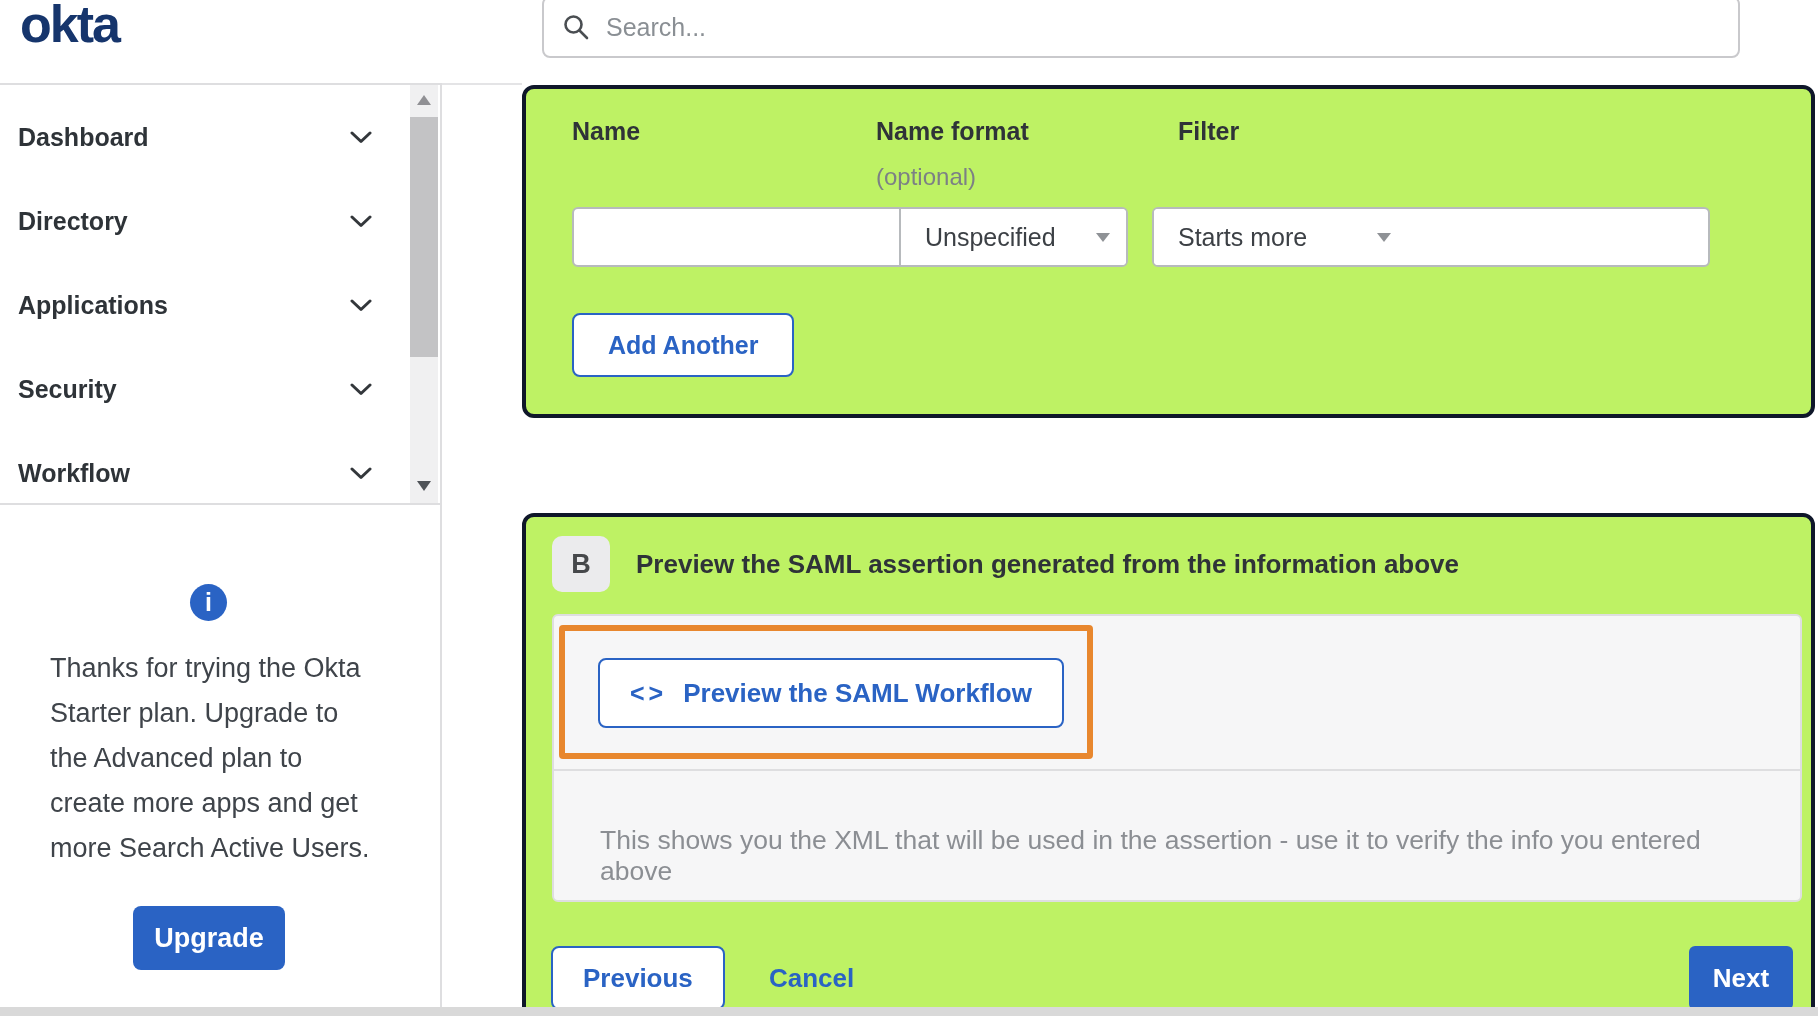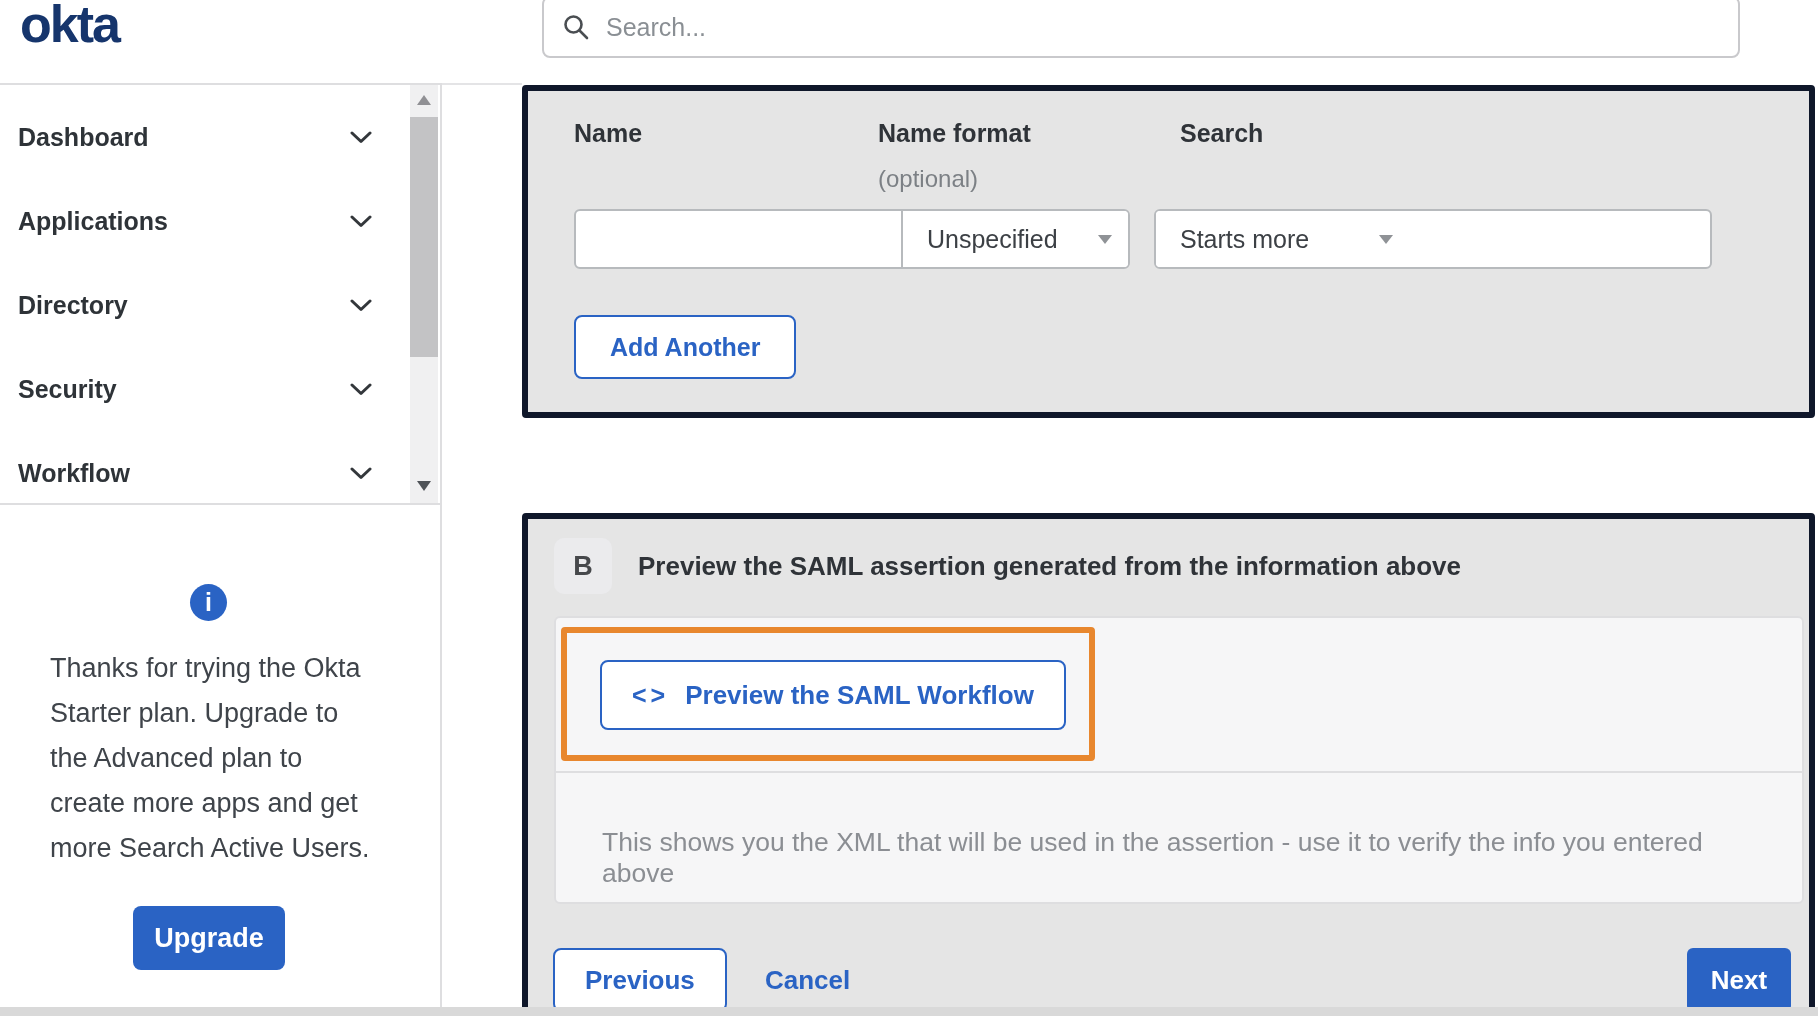--- a/index.html
+++ b/index.html
@@ -60,21 +60,21 @@
     font-size:27px;line-height:45px;color:#3f444a;
   }
   .trial-text span{display:block;}
   .upgrade-btn{
     position:absolute;left:133px;top:401px;width:152px;height:64px;background:#2a63c4;
     border:none;border-radius:8px;color:#fff;font-size:27px;font-weight:700;
     font-family:"Liberation Sans",sans-serif;display:flex;align-items:center;justify-content:center;
     cursor:pointer;
   }
   
-  .card{position:absolute;background:#e5e5e5;border:6px solid #0f172a;border-radius:4px;box-sizing:border-box;}
+  .card{position:absolute;background:#bef264;border:4px solid #0f172a;border-radius:12px;box-sizing:border-box;}
   .card-a{left:522px;top:85px;width:1293px;height:333px;}
   .col-label{position:absolute;top:28px;font-size:25px;font-weight:700;color:#2f3338;}
   .col-hint{position:absolute;left:350px;top:74px;font-size:24px;color:#7c8085;}
   .input-row{position:absolute;top:118px;height:60px;display:flex;}
   .group{
     display:flex;height:60px;border:2px solid #b7babd;border-radius:6px;
     box-sizing:border-box;background:#fff;overflow:hidden;
   }
   .group .txt{
     border:none;outline:none;font-family:"Liberation Sans",sans-serif;font-size:25px;
@@ -122,21 +122,21 @@
   .panel-desc{
     position:absolute;left:46px;right:40px;top:155px;height:169px;
     display:flex;align-items:center;font-size:26.5px;color:#8b8e93;
   }
   .footer-btn{
     position:absolute;top:429px;height:64px;display:flex;align-items:center;justify-content:center;
     font-family:"Liberation Sans",sans-serif;font-size:26px;font-weight:700;cursor:pointer;
     box-sizing:border-box;
   }
   .prev-btn{left:25px;padding:0 30px;background:#fff;border:2px solid #2a63c4;border-radius:8px;color:#2a63c4;}
-  .cancel-btn{left:227px;padding:0 10px;background:transparent;border:none;color:#2a63c4;}
+  .cancel-btn{left:233px;padding:0 10px;background:transparent;border:none;color:#2a63c4;}
   .next-btn{right:18px;width:104px;background:#2a63c4;border:none;border-radius:6px;color:#fff;}
   .bottom-strip{position:absolute;left:0;right:0;bottom:0;height:9px;background:#d9d9d9;z-index:5;}
 </style>
 </head>
 <body>
 
 <div class="screen">
 
   <div class="logo">okta</div>
   <div class="search-box">
@@ -148,27 +148,27 @@
   </div>
 
   <div class="nav">
     <div class="nav-item">
       <span class="lbl">Dashboard</span>
       <svg width="22" height="13" viewBox="0 0 22 13">
           <polyline points="2,2 11,10.5 20,2" fill="none" stroke="#33373b" stroke-width="3" stroke-linecap="round" stroke-linejoin="round"></polyline>
         </svg>
     </div>
     <div class="nav-item">
+      <span class="lbl">Directory</span>
+      <svg width="22" height="13" viewBox="0 0 22 13">
+          <polyline points="2,2 11,10.5 20,2" fill="none" stroke="#33373b" stroke-width="3" stroke-linecap="round" stroke-linejoin="round"></polyline>
+        </svg>
+    </div>
+    <div class="nav-item">
       <span class="lbl">Applications</span>
-      <svg width="22" height="13" viewBox="0 0 22 13">
-          <polyline points="2,2 11,10.5 20,2" fill="none" stroke="#33373b" stroke-width="3" stroke-linecap="round" stroke-linejoin="round"></polyline>
-        </svg>
-    </div>
-    <div class="nav-item">
-      <span class="lbl">Directory</span>
       <svg width="22" height="13" viewBox="0 0 22 13">
           <polyline points="2,2 11,10.5 20,2" fill="none" stroke="#33373b" stroke-width="3" stroke-linecap="round" stroke-linejoin="round"></polyline>
         </svg>
     </div>
     <div class="nav-item">
       <span class="lbl">Security</span>
       <svg width="22" height="13" viewBox="0 0 22 13">
           <polyline points="2,2 11,10.5 20,2" fill="none" stroke="#33373b" stroke-width="3" stroke-linecap="round" stroke-linejoin="round"></polyline>
         </svg>
     </div>
@@ -197,21 +197,21 @@
       <span>create more apps and get</span>
       <span>more Search Active Users.</span>
     </div>
     <button class="upgrade-btn">Upgrade</button>
   </div>
 
   <div class="card card-a">
     <div class="col-label" style="left:46px;">Name</div>
     <div class="col-label" style="left:350px;">Name format</div>
     <div class="col-hint">(optional)</div>
-    <div class="col-label" style="left:652px;">Search</div>
+    <div class="col-label" style="left:652px;">Filter</div>
 
     <div class="input-row" style="left:46px;width:556px;">
       <div class="group" style="width:556px;">
         <input class="txt" style="width: 297px;" type="text" value="">
         <div class="sel divider-l" style="flex:1;gap:7px;">
           <span class="val">Unspecified</span>
           <span class="caret"></span>
         </div>
       </div>
     </div>

